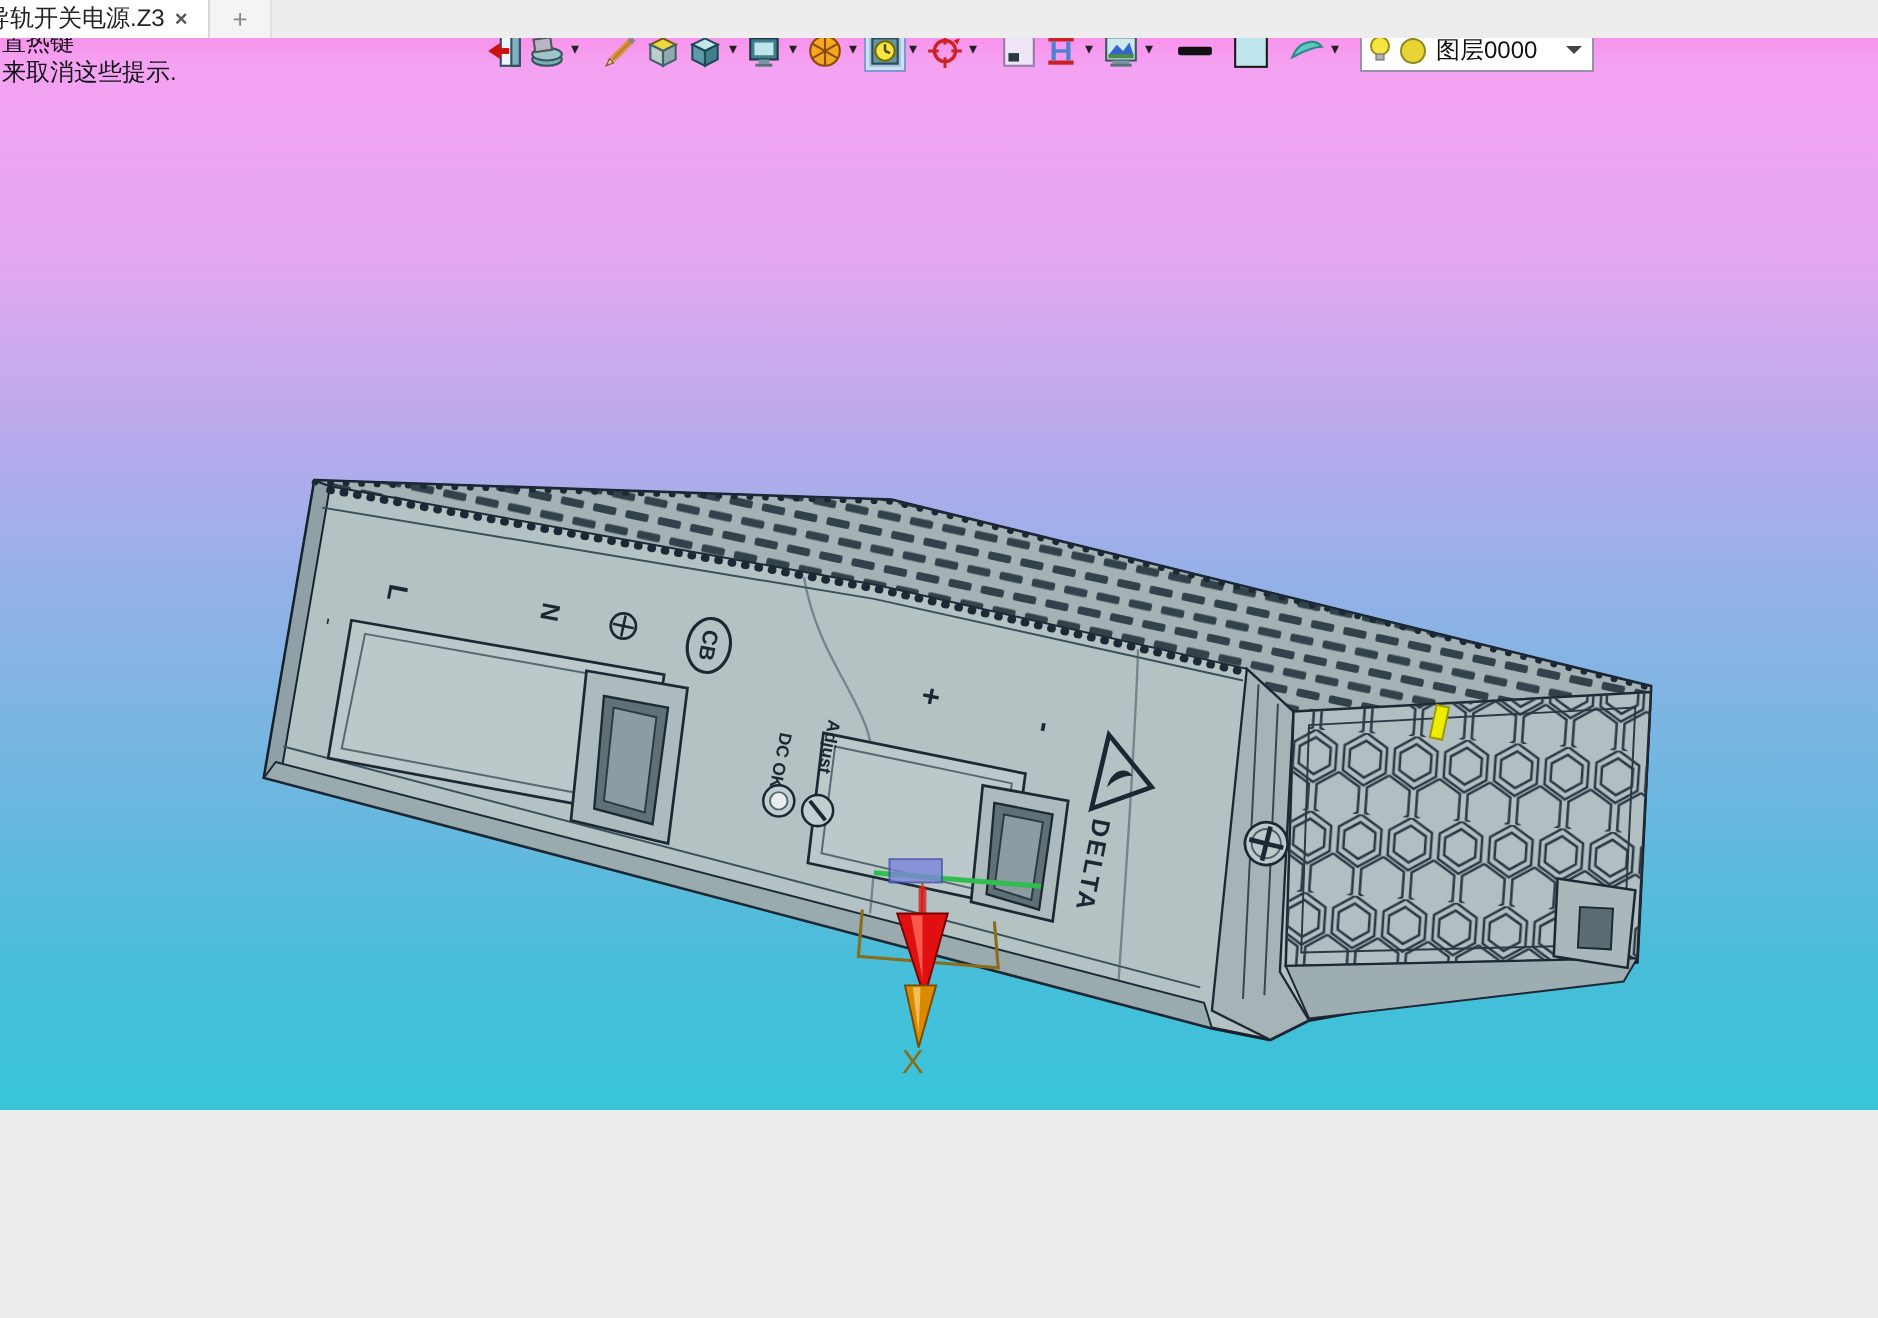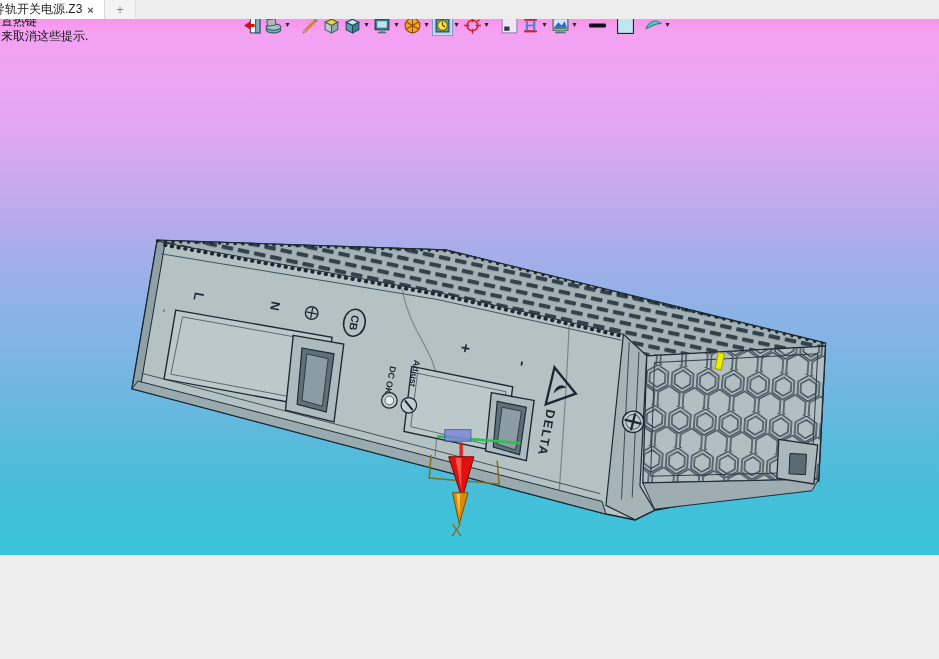--- a/index.html
+++ b/index.html
@@ -195,20 +195,31 @@
 
     <span class="gap"></span>
 
     <div class="tbtn">
       <svg class="icon18" viewBox="0 0 18 18">
         <path d="M2,12 C5,4 13,3 16,7 C11,7 6,10 2,12 Z" fill="#5fc8c0" stroke="#2a8a84"></path>
       </svg>
       <span class="dd">▾</span>
     </div>
 
+    <div class="combo">
+      <svg width="12" height="16" viewBox="0 0 12 16">
+        <circle cx="6" cy="6" r="4.5" fill="#f5e642" stroke="#9a8a00"></circle>
+        <rect x="4" y="10" width="4" height="3" fill="#b0b0b0" stroke="#777" stroke-width=".6"></rect>
+      </svg>
+      <svg width="15" height="15" viewBox="0 0 15 15" style="margin-left:3px;">
+        <circle cx="7.5" cy="7.5" r="6" fill="#e8d435" stroke="#8a8a20"></circle>
+      </svg>
+      <span class="ctext">图层0000</span>
+      <span class="arrow"></span>
+    </div>
   </div>
 
   <svg width="939" height="640" viewBox="0 19 939 659" style="position:absolute;left:0;top:0;">
     <defs>
       <pattern id="slots" width="17" height="18" patternUnits="userSpaceOnUse" patternTransform="rotate(12)">
         <rect x="1" y="2" width="12" height="4.2" rx="1" fill="#1f2d38"></rect>
         <rect x="9" y="11" width="12" height="4.2" rx="1" fill="#1f2d38"></rect>
         <rect x="-8" y="11" width="12" height="4.2" rx="1" fill="#1f2d38"></rect>
       </pattern>
       <pattern id="hex" width="26" height="42" patternUnits="userSpaceOnUse" patternTransform="rotate(4)">

